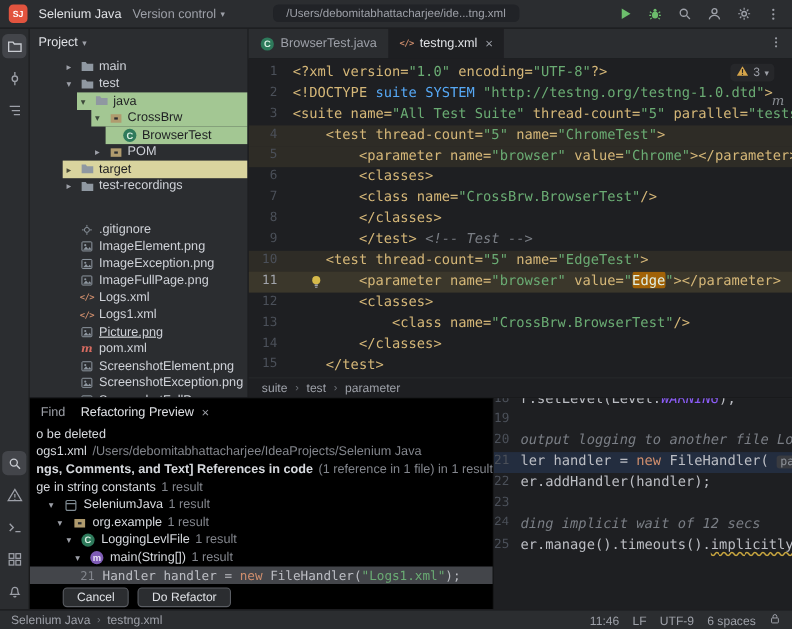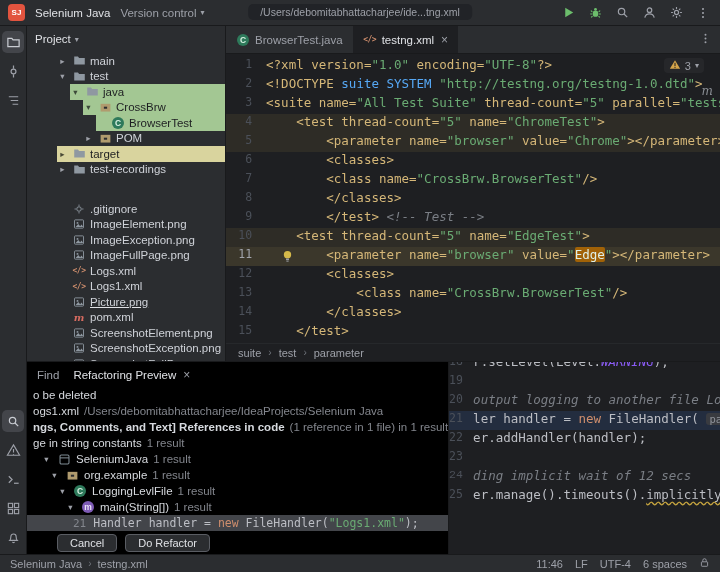--- a/index.html
+++ b/index.html
@@ -701,21 +701,21 @@
 
   <div class="statusbar">
     <span id="status-crumbs" style="display:flex;align-items:center;gap:6px">
         <span>Selenium Java</span>
         <span class="bc-sep">›</span>
         <span>testng.xml</span>
       </span>
     <span class="sb-right">
       <span>11:46</span>
       <span>LF</span>
-      <span>UTF-4</span>
+      <span>UTF-9</span>
       <span>6 spaces</span>
       <span>
         <svg width="11" height="11" viewBox="0 0 16 16">
             <rect x="3.5" y="7" width="9" height="6.5" rx="1" fill="none" stroke="#9da0a8" stroke-width="1.3"></rect>
             <path d="M5.5 7V5a2.5 2.5 0 015 0v2" fill="none" stroke="#9da0a8" stroke-width="1.3"></path>
           </svg></span>
     </span>
   </div>
 </div>
 

